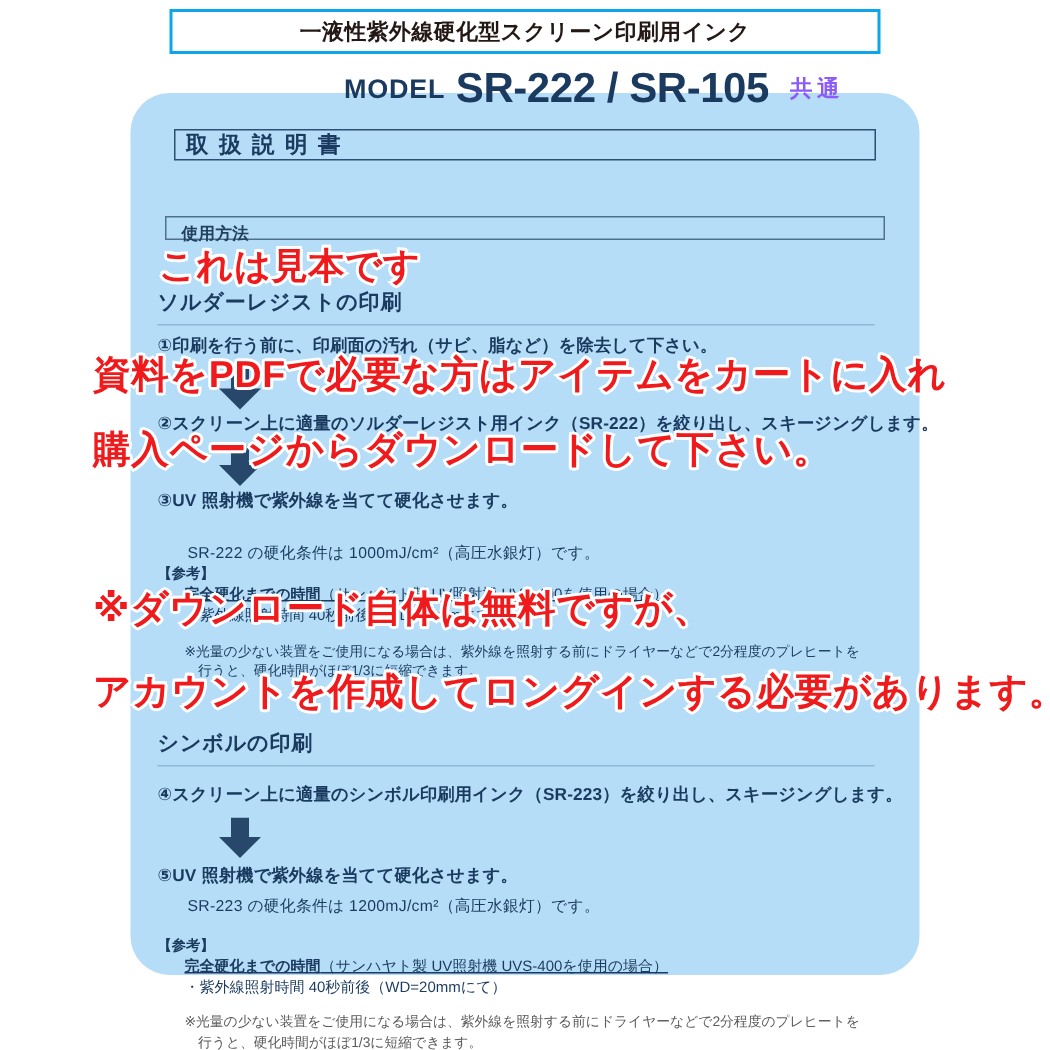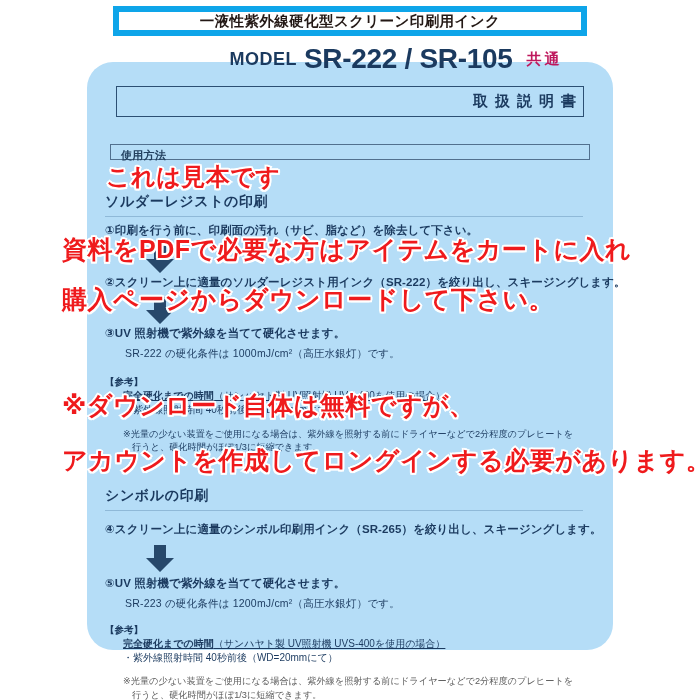--- a/index.html
+++ b/index.html
@@ -21,21 +21,21 @@
     height: 700px;
   }
 
   
   .title-box {
     position: absolute;
     left: 113px;
     top: 6px;
     width: 474px;
     height: 30px;
-    border: 6px solid #0ea5e9;
+    border: 2px solid #0ea5e9;
     box-sizing: border-box;
     display: flex;
     align-items: center;
     justify-content: center;
     background: #ffffff;
     z-index: 6;
   }
   .title-box-text {
     font-size: 14.5px;
     font-weight: bold;
@@ -66,21 +66,21 @@
     font-size: 28px;
     font-weight: bold;
     color: #1b3a5f;
     letter-spacing: -0.3px;
     margin-left: 7px;
     line-height: 1;
   }
   .model-suffix {
     font-size: 15px;
     font-weight: bold;
-    color: #be185d;
+    color: #8b5cf6;
     letter-spacing: 3px;
     margin-left: 14px;
   }
 
   
   .blue-panel {
     position: absolute;
     left: 87px;
     top: 62px;
     width: 526px;
@@ -88,26 +88,26 @@
     background: #b5ddf7;
     border-radius: 26px;
     z-index: 1;
   }
 
   .manual-box {
     position: absolute;
     left: 116px;
     top: 86px;
     width: 468px;
-    height: 31px;
+    height: 21px;
     border: 1.6px solid #2c4f73;
     box-sizing: border-box;
     display: flex;
     align-items: center;
-    justify-content: flex-end;
+    justify-content: flex-start;
     z-index: 3;
   }
   .manual-box-text {
     font-size: 15px;
     font-weight: bold;
     color: #1b3a5f;
     letter-spacing: 7px;
     text-indent: 7px;
   }
 
@@ -260,21 +260,21 @@
 
   <div class="arrow" style="left:145px; top:297px;">
     <svg width="30" height="28" viewBox="0 0 30 28" aria-hidden="true">
       <polygon points="9,0 21,0 21,13 29,13 15,27 1,13 9,13" fill="#27486b"></polygon>
     </svg>
   </div>
 
   <div class="section" style="top:326px;">
     <div class="step">③UV 照射機で紫外線を当てて硬化させます。</div>
   </div>
-  <div class="section" style="top:347px; left:125px;">
+  <div class="section" style="top:362px; left:125px;">
     <div class="sub">SR-222 の硬化条件は 1000mJ/cm²（高圧水銀灯）です。</div>
   </div>
 
   <div class="section" style="top:376px;">
     <div class="ref-label">【参考】</div>
   </div>
   <div class="section" style="top:389px; left:123px;">
     <div class="ref-head"><b>完全硬化までの時間</b><span>（サンハヤト製 UV照射機 UVS-400を使用の場合）</span></div>
   </div>
   <div class="section" style="top:403px; left:123px;">
@@ -284,21 +284,21 @@
   <div class="section" style="top:428px; left:123px;">
     <div class="note">※光量の少ない装置をご使用になる場合は、紫外線を照射する前にドライヤーなどで2分程度のプレヒートを</div>
     <div class="note note-indent">行うと、硬化時間がほぼ1/3に短縮できます。</div>
   </div>
 
   <div class="section" style="top:487px;">
     <div class="sec-head">シンボルの印刷</div>
   </div>
 
   <div class="section" style="top:522px;">
-    <div class="step">④スクリーン上に適量のシンボル印刷用インク（SR-265）を絞り出し、スキージングします。</div>
+    <div class="step">④スクリーン上に適量のシンボル印刷用インク（SR-223）を絞り出し、スキージングします。</div>
   </div>
 
   <div class="arrow" style="left:145px; top:545px;">
     <svg width="30" height="28" viewBox="0 0 30 28" aria-hidden="true">
       <polygon points="9,0 21,0 21,13 29,13 15,27 1,13 9,13" fill="#27486b"></polygon>
     </svg>
   </div>
 
   <div class="section" style="top:576px;">
     <div class="step">⑤UV 照射機で紫外線を当てて硬化させます。</div>

